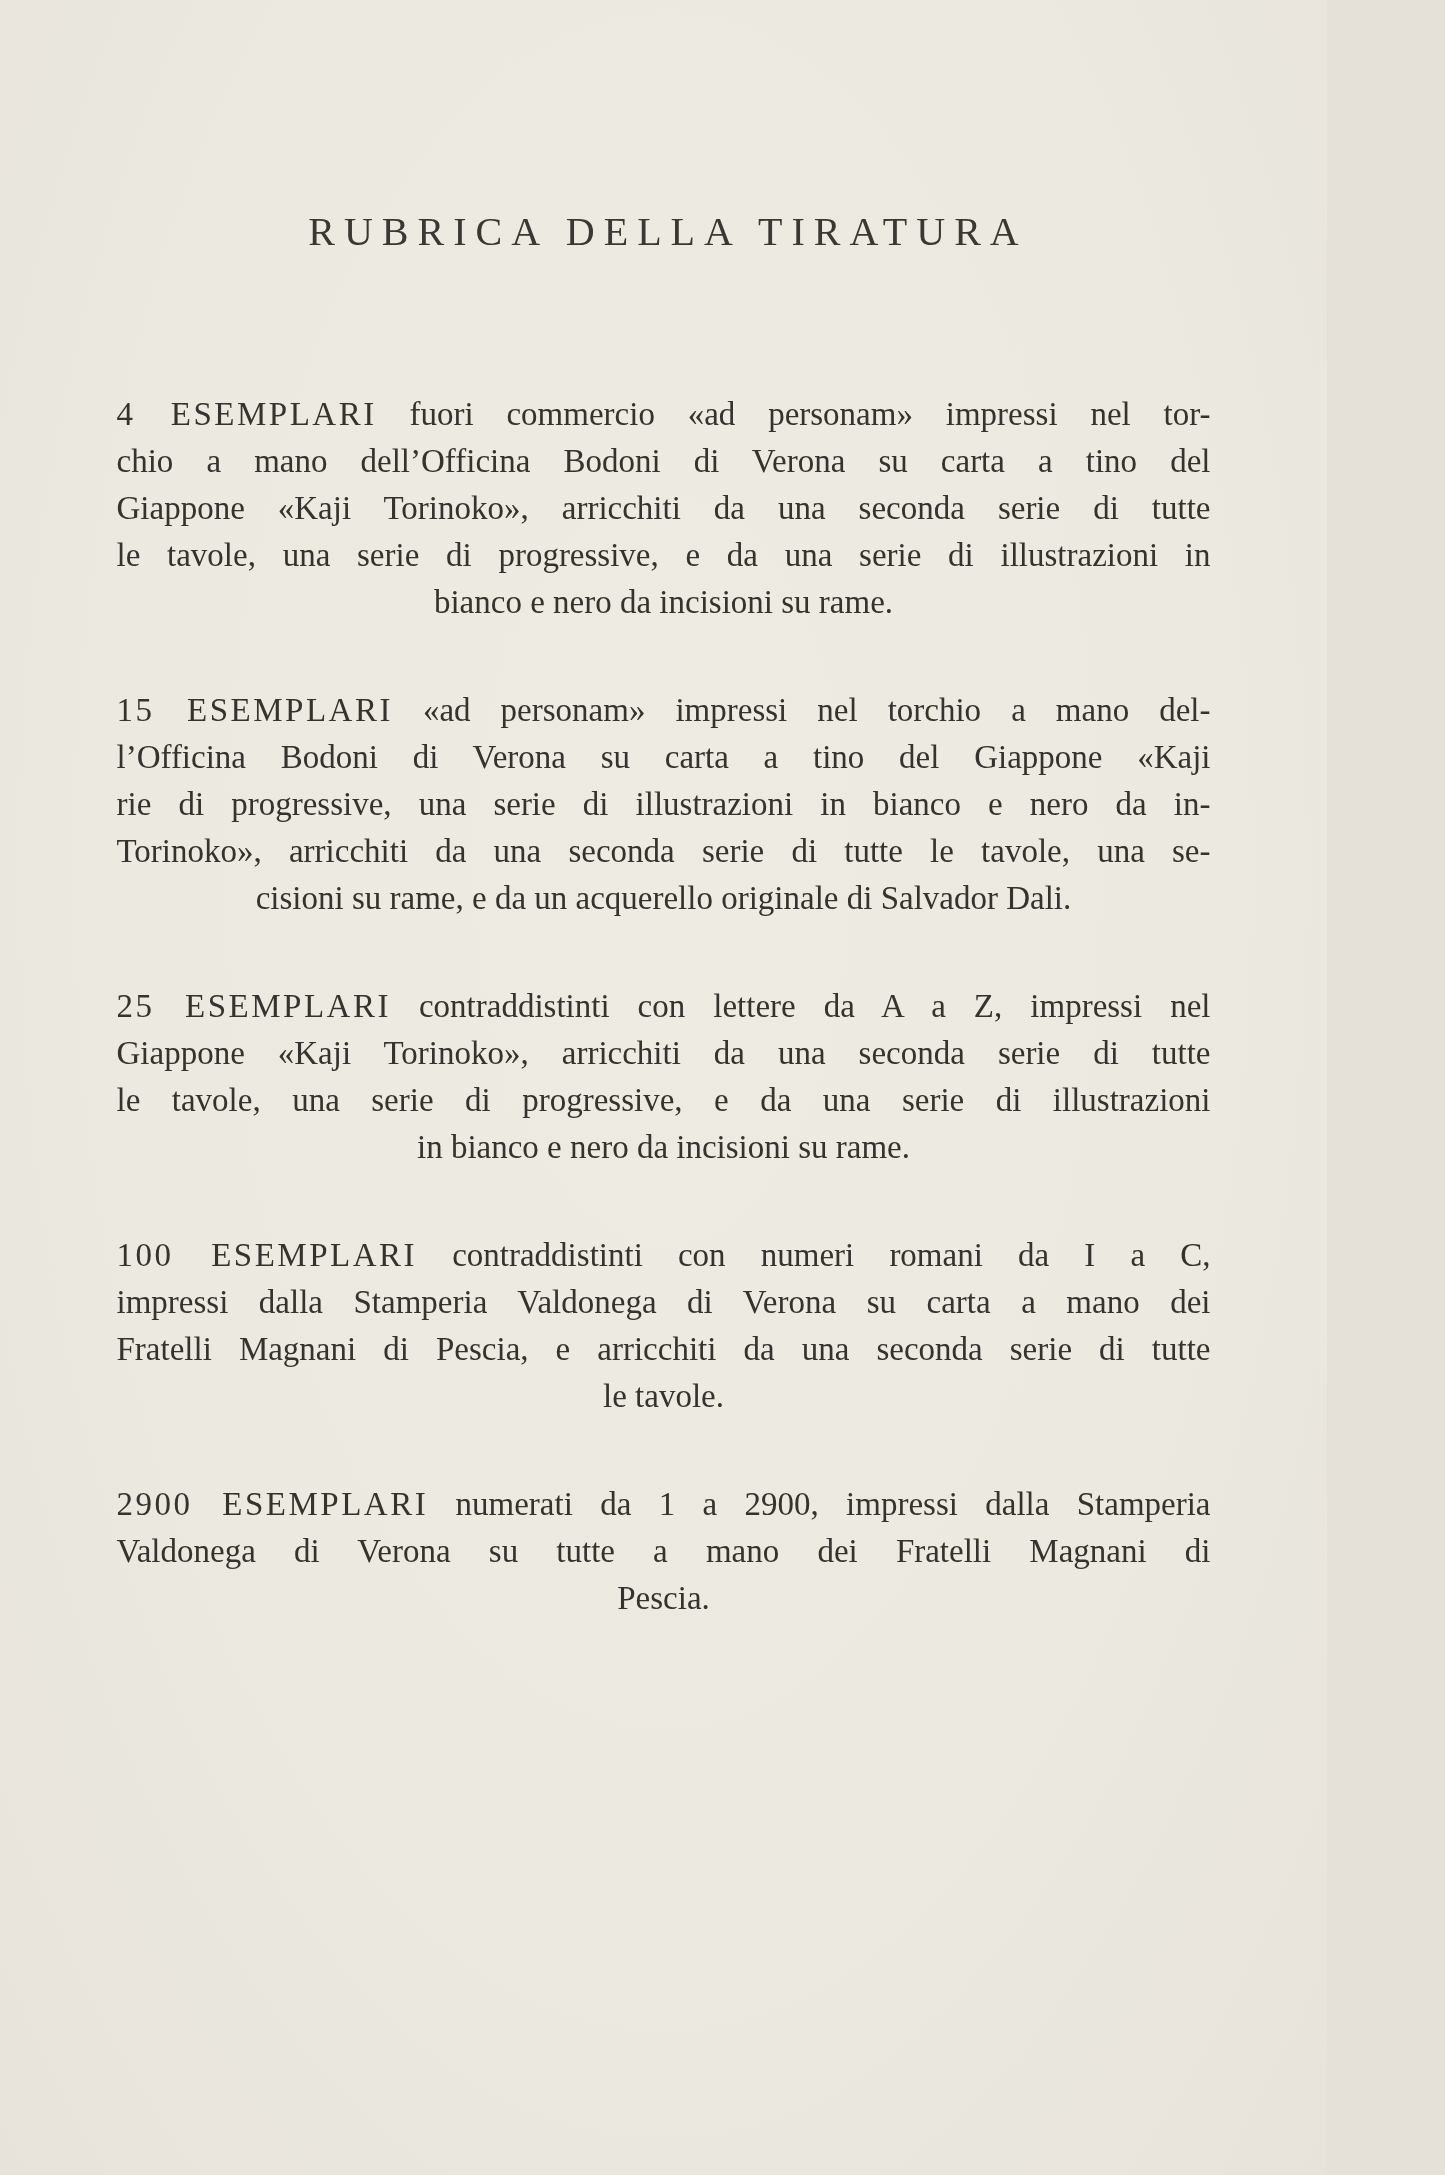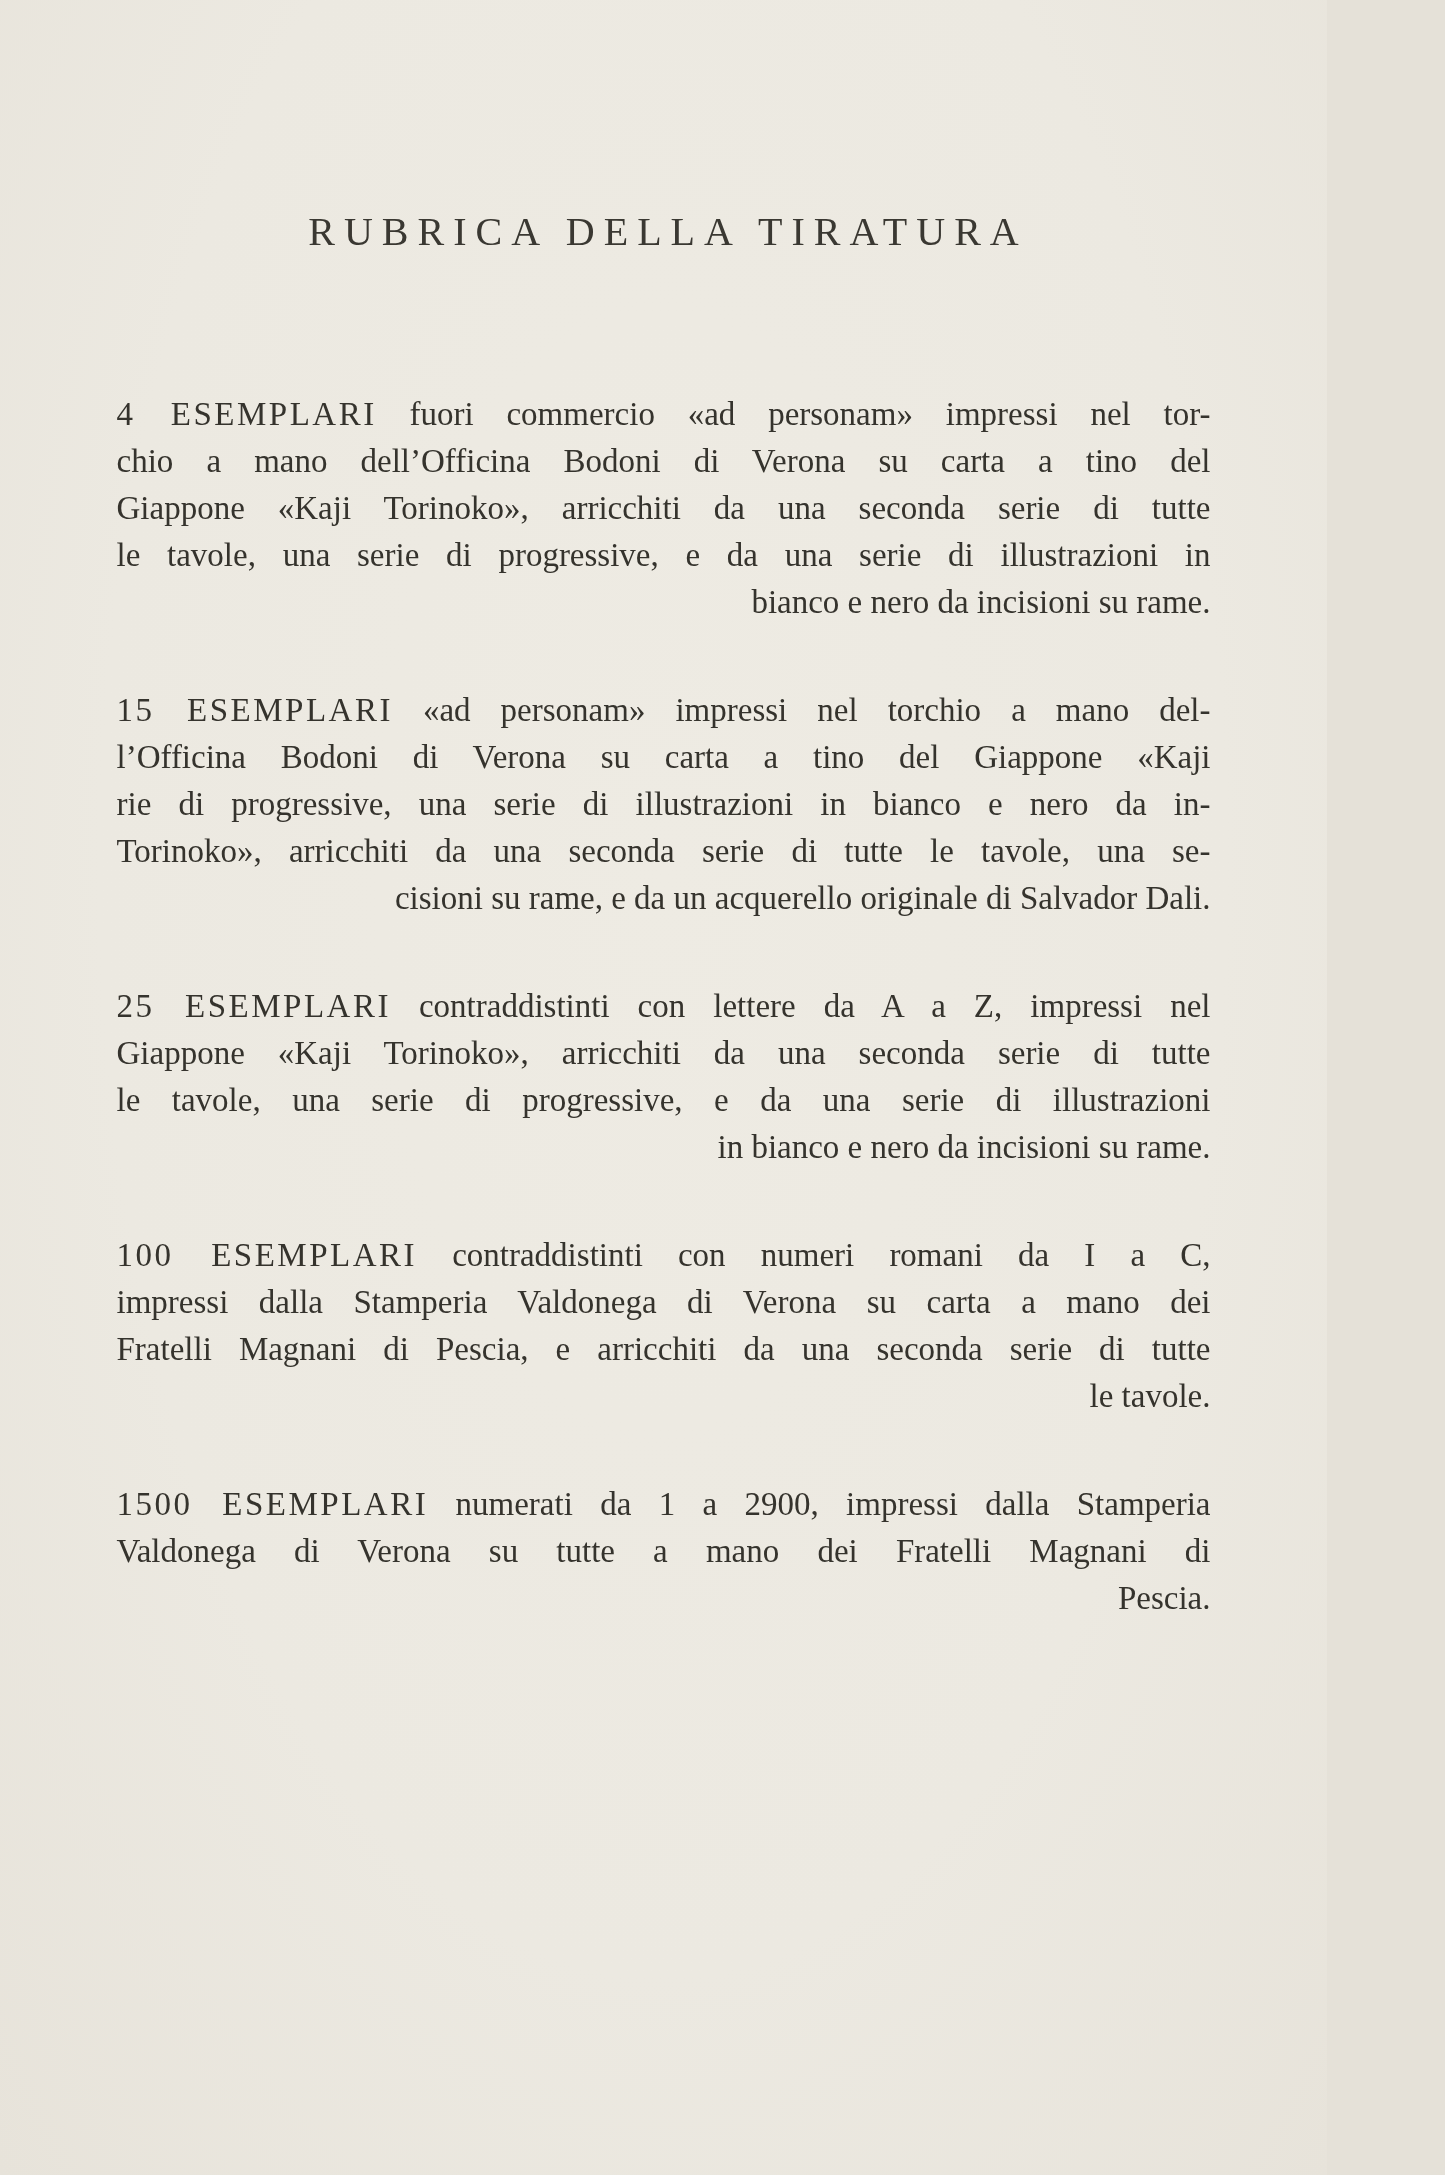--- a/index.html
+++ b/index.html
@@ -35,21 +35,21 @@
     width: 1094px;
     margin: 136px auto 15px auto;
   }
   .paragraph {
     margin: 0 0 61px 0;
     font-size: 33px;
     line-height: 47px;
     color: #35332d;
   }
   .line {
-    text-align: right;
+    text-align: center;
   }
   .line.just {
     text-align: justify;
     text-align-last: justify;
   }
   .lead {
     letter-spacing: 2.5px;
     font-feature-settings: "onum";
   }
 </style>
@@ -80,18 +80,18 @@
         <div class="line just">le tavole, una serie di progressive, e da una serie di illustrazioni</div>
         <div class="line">in bianco e nero da incisioni su rame.</div>
       </div>
       <div class="paragraph">
         <div class="line just"><span class="lead">100 ESEMPLARI</span> contraddistinti con numeri romani da I a C,</div>
         <div class="line just">impressi dalla Stamperia Valdonega di Verona su carta a mano dei</div>
         <div class="line just">Fratelli Magnani di Pescia, e arricchiti da una seconda serie di tutte</div>
         <div class="line">le tavole.</div>
       </div>
       <div class="paragraph">
-        <div class="line just"><span class="lead">1500 ESEMPLARI</span> numerati da 1 a 2900, impressi dalla Stamperia</div>
+        <div class="line just"><span class="lead">2900 ESEMPLARI</span> numerati da 1 a 2900, impressi dalla Stamperia</div>
         <div class="line just">Valdonega di Verona su tutte a mano dei Fratelli Magnani di</div>
         <div class="line">Pescia.</div>
       </div>
     </div>
 </div>
 
 </body></html>

